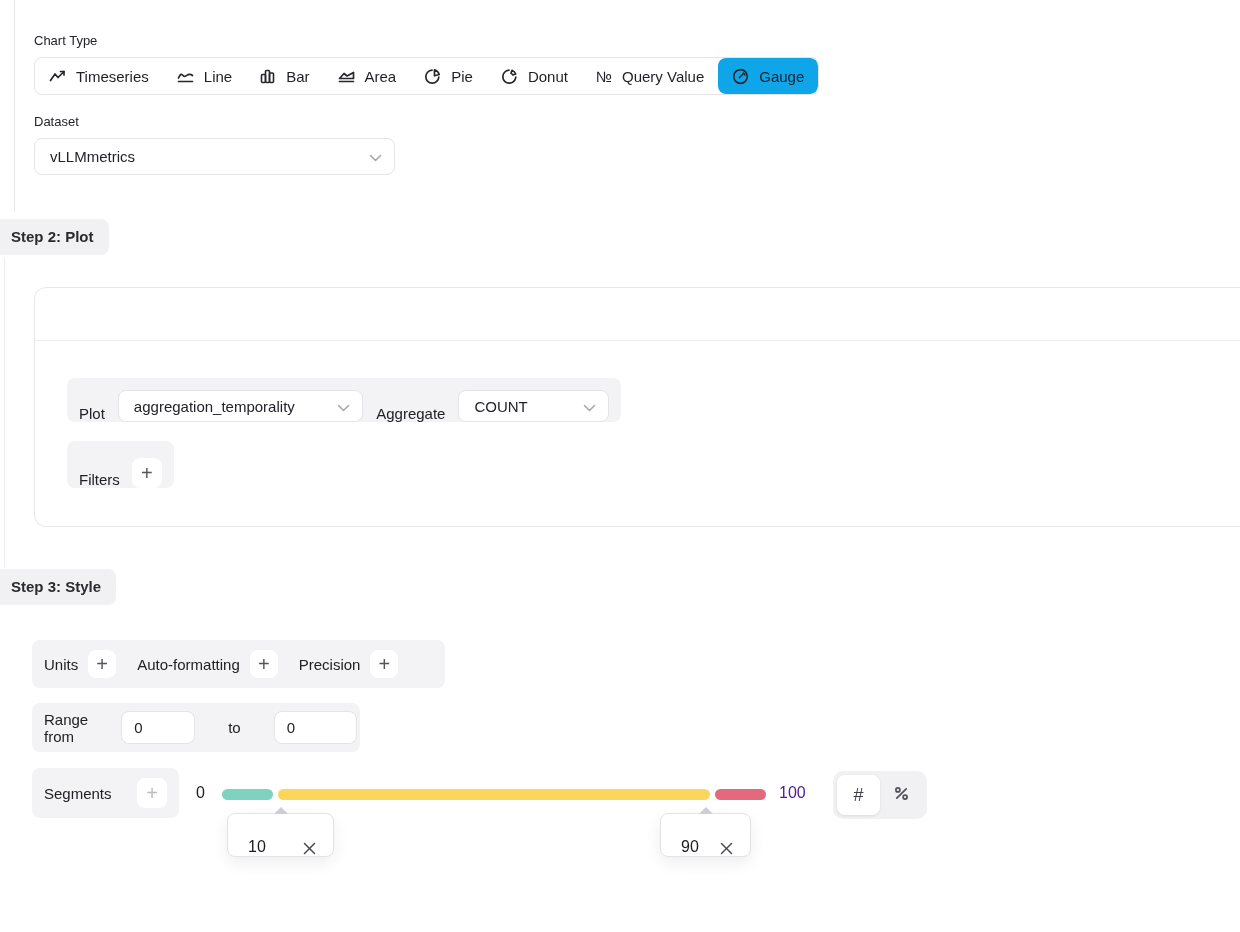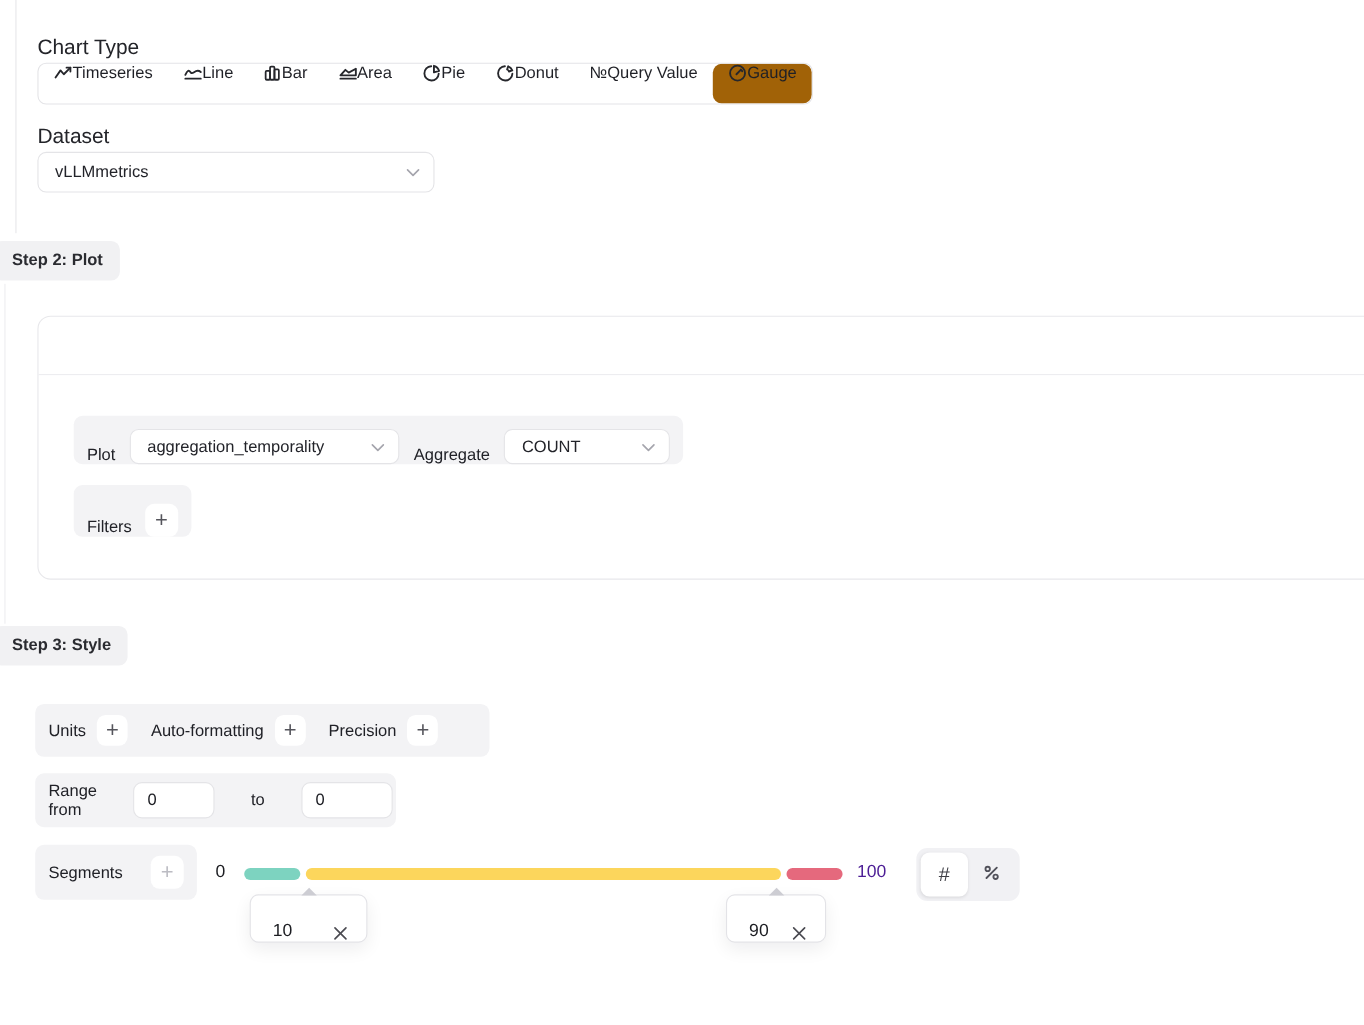--- a/index.html
+++ b/index.html
@@ -8,29 +8,29 @@
     width:1240px; height:932px; position:relative; overflow:hidden;
     font-family:"Liberation Sans", sans-serif; color:#202127; font-size:15px;
   }
   .abs { position:absolute; }
 
   
   .edge-line { left:14px; top:0; width:1px; height:212px; background:#e7e7ea; }
   .connector-line { left:4px; top:258px; width:1px; height:309px; background:#ededf0; }
 
   
-  .field-label { font-size:19px; color:#232429; }
+  .field-label { font-size:13px; color:#232429; }
 
   
   .type-group {
     left:34px; top:57px; height:38px; display:flex; align-items:stretch;
     background:#fff; border:1px solid #e4e4e7; border-radius:8px; overflow:hidden;
   }
   .type-btn {
-    display:flex; align-items:flex-start; padding:0 14px;
+    display:flex; align-items:center; gap:10px; padding:0 14px;
     font-size:15px; color:#1f2026; cursor:pointer; white-space:nowrap; border-radius:8px;
   }
   .type-btn svg { display:block; }
   .type-btn .num-glyph { font-size:15px; color:#1f2026; }
 
   
   .select {
     background:#fff; border:1px solid #e4e4e7; border-radius:8px;
     display:flex; align-items:center; justify-content:space-between;
     padding:0 12px 0 15px; color:#222329;
@@ -165,21 +165,21 @@
           <path d="M8 2.2 A6.5 6.5 0 1 0 14.8 9"></path>
           <path d="M11 2.3 a6.6 6.6 0 0 1 3.7 3.7 l-2.9 1 a3.6 3.6 0 0 0 -1.8 -1.8 z"></path>
         </svg>
     </span>
     <span>Donut</span>
   </div>
   <div class="type-btn">
     <span class="num-glyph">№</span>
     <span>Query Value</span>
   </div>
-  <div class="type-btn" id="selected-type-btn" style="background: #a16207;">
+  <div class="type-btn" id="selected-type-btn" style="background: #0ea5e9;">
     <span>
       <svg width="17" height="17" viewBox="0 0 17 17" fill="none" stroke="#26272c" stroke-width="1.7" stroke-linecap="round" stroke-linejoin="round">
           <circle cx="8.5" cy="8.5" r="6.8"></circle>
           <path d="M7.5 9.5 L11 6"></path>
           <path d="M11.4 5.2 a6 6 0 0 1 1.4 1.6"></path>
         </svg>
     </span>
     <span>Gauge</span>
   </div>
 </div>

